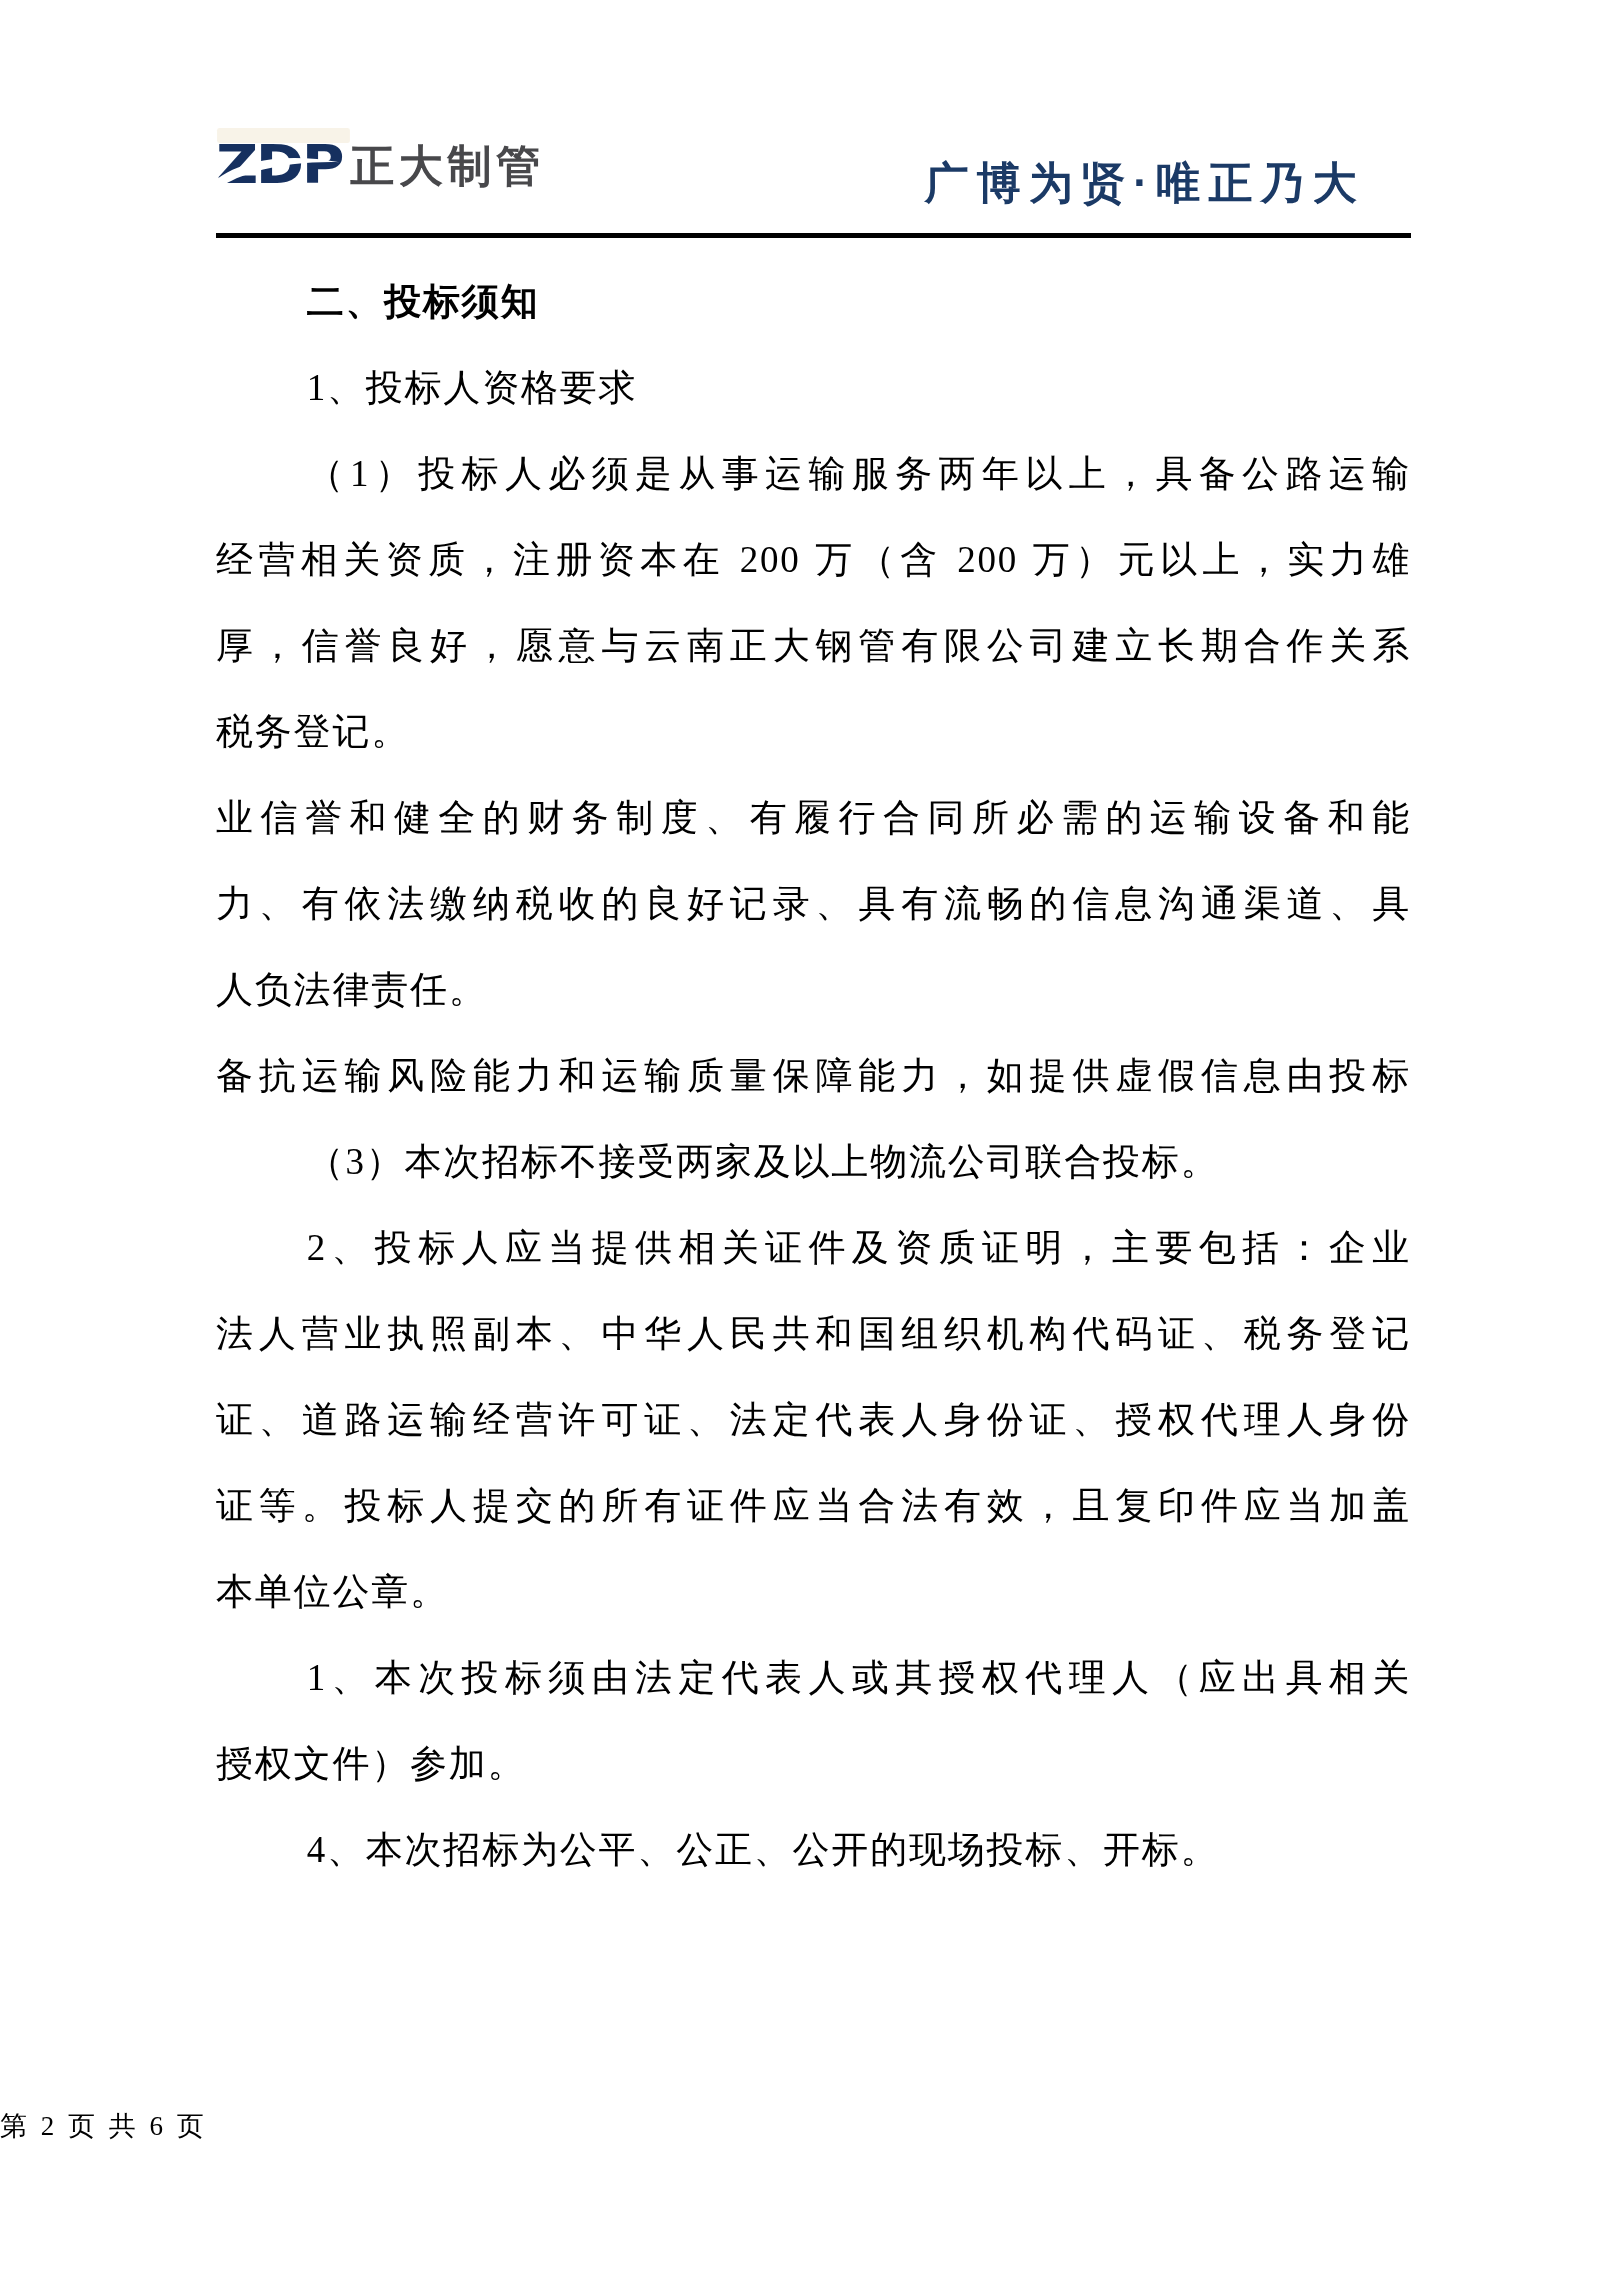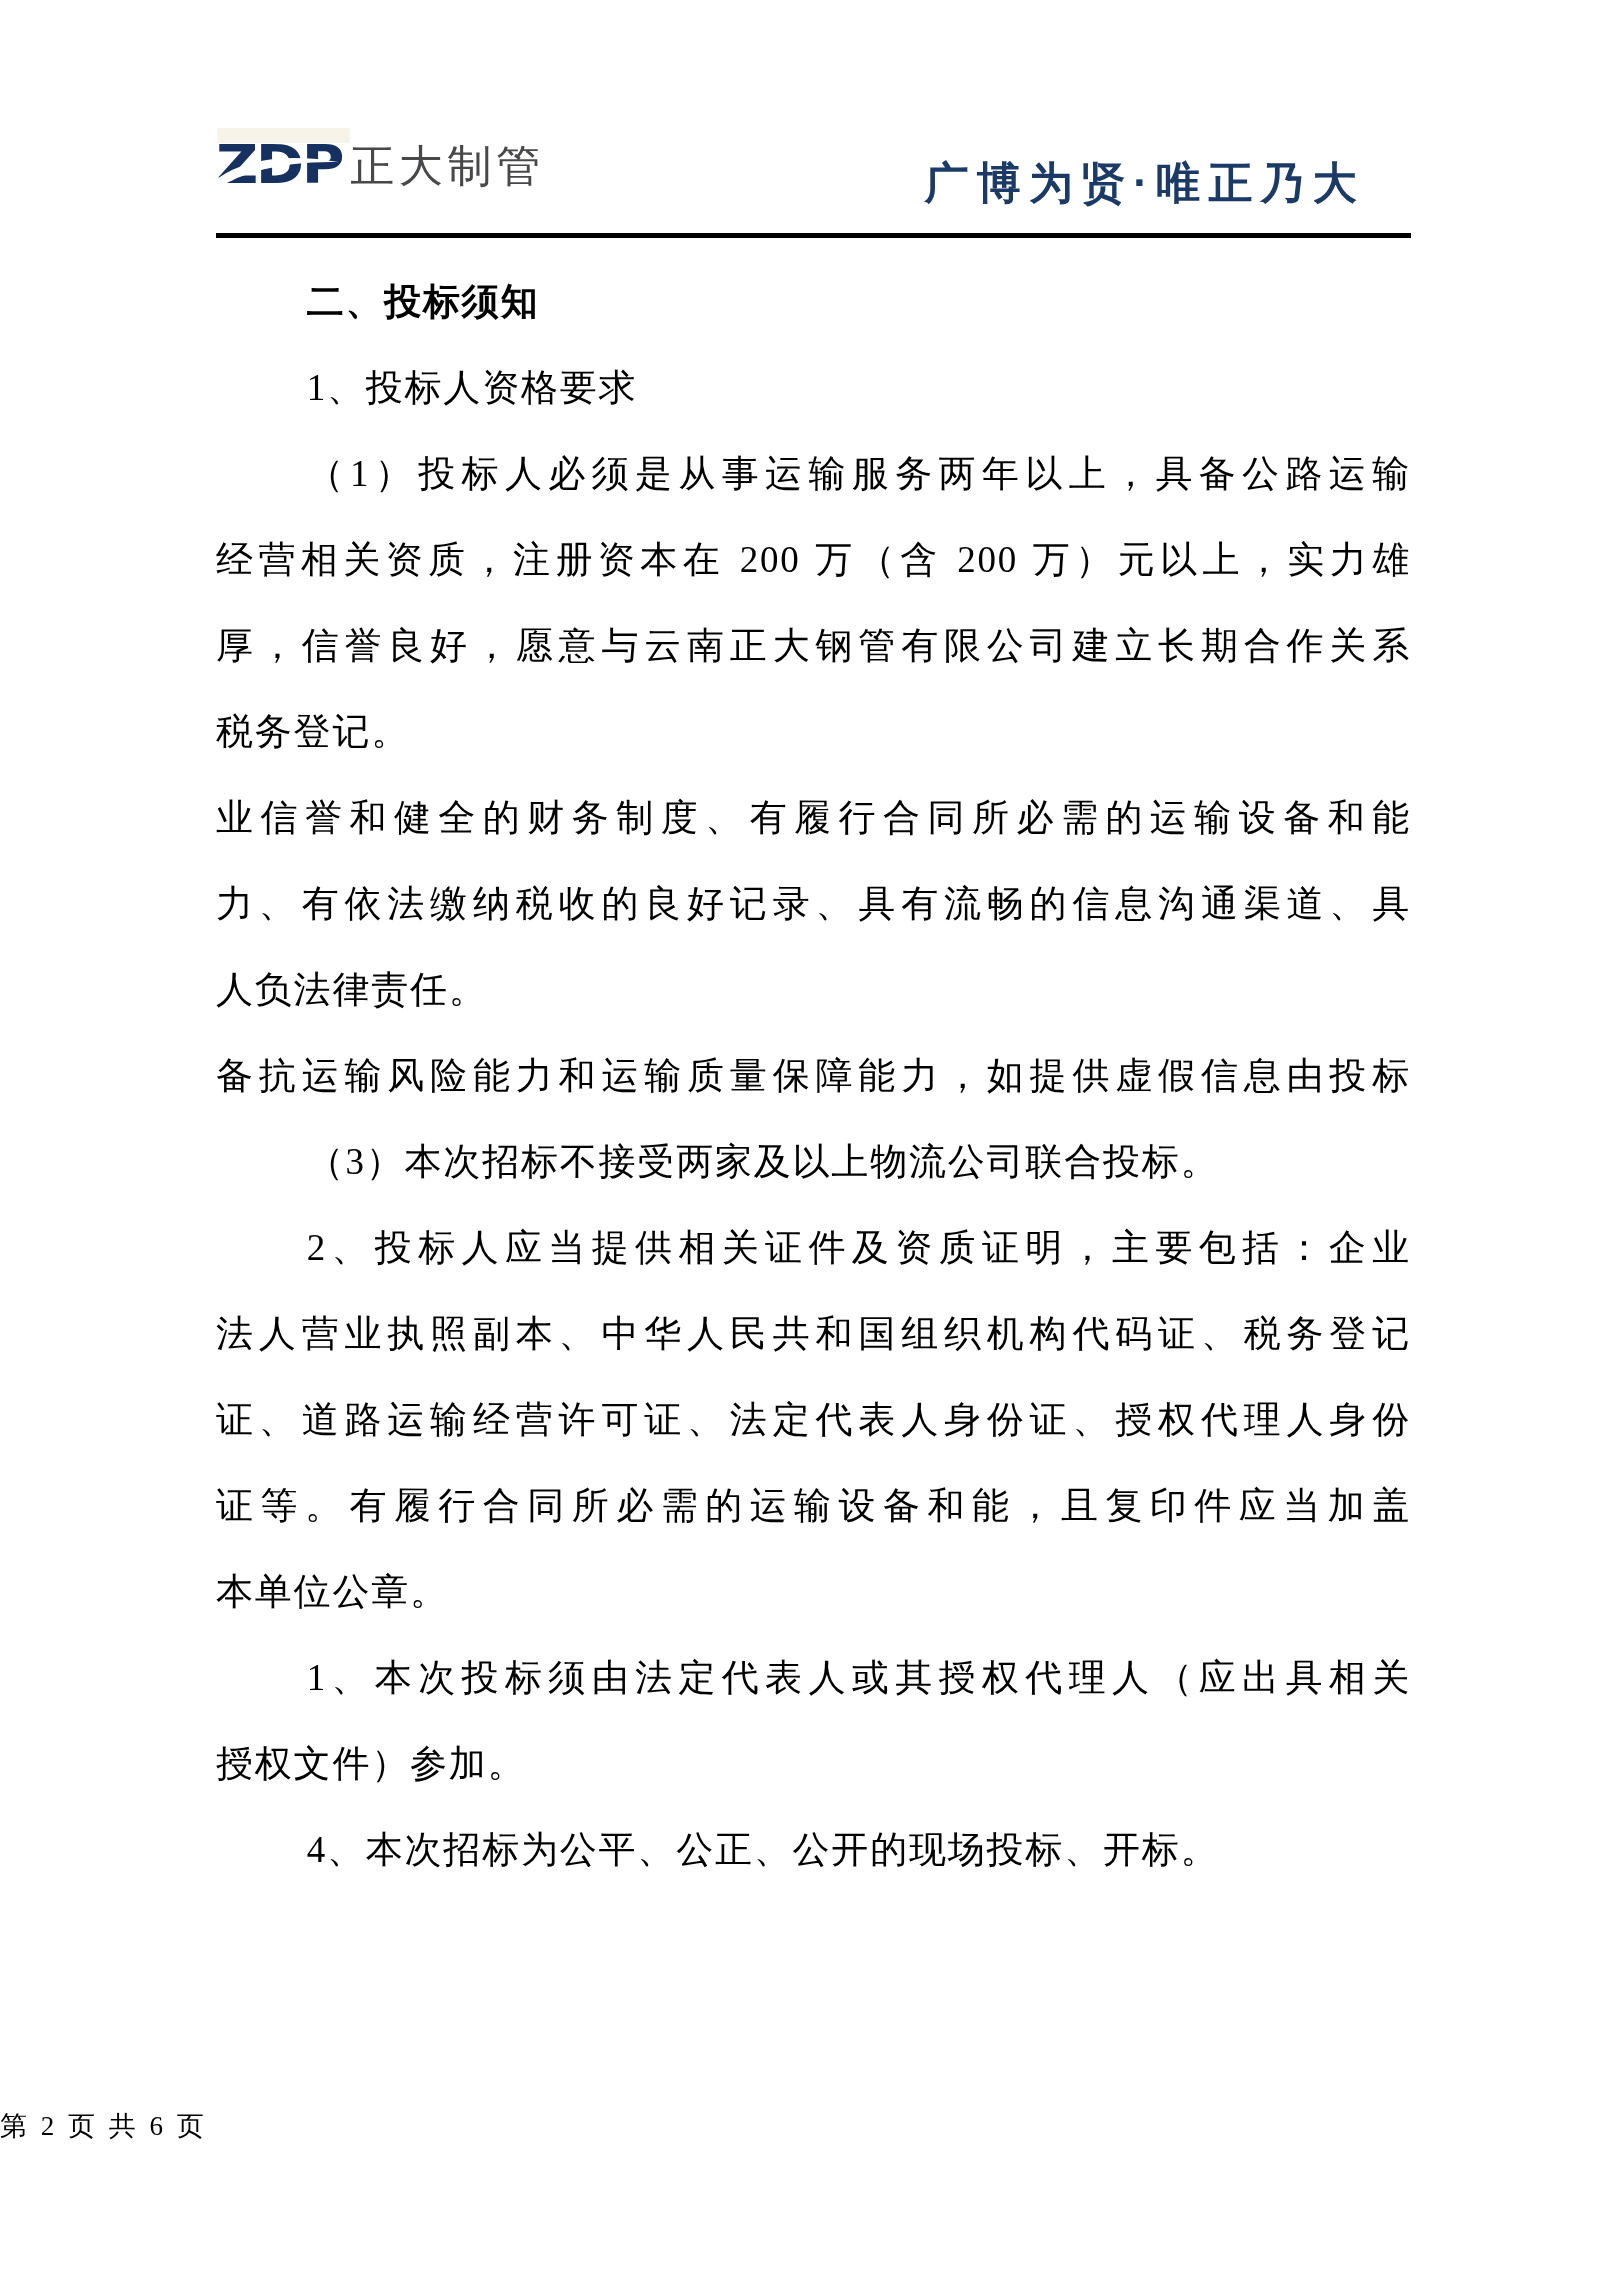--- a/index.html
+++ b/index.html
@@ -57,21 +57,21 @@
   .logo-zdp svg.swoosh {
     position: absolute;
     left: -3.5px;
     top: -5.8px;
     width: 108%;
     height: 125%;
     pointer-events: none;
   }
   .logo-cn {
     font-family: "DejaVu Sans", "Liberation Sans", sans-serif;
-    font-weight: 400;
+    font-weight: 700;
     font-size: 44px;
     line-height: 0.88;
     letter-spacing: 4.7px;
     color: #48484b;
   }
   .slogan {
     position: absolute;
     right: 46px;
     top: 161px;
     font-family: Liberation Sans, sans-serif;
@@ -160,21 +160,21 @@
     <div class="line fill">厚，信誉良好，愿意与云南正大钢管有限公司建立长期合作关系</div>
     <div class="line">税务登记。</div>
     <div class="line fill">业信誉和健全的财务制度、有履行合同所必需的运输设备和能</div>
     <div class="line fill">力、有依法缴纳税收的良好记录、具有流畅的信息沟通渠道、具</div>
     <div class="line">人负法律责任。</div>
     <div class="line fill">备抗运输风险能力和运输质量保障能力，如提供虚假信息由投标</div>
     <div class="line indent">（3）本次招标不接受两家及以上物流公司联合投标。</div>
     <div class="line indent fill">2、投标人应当提供相关证件及资质证明，主要包括：企业</div>
     <div class="line fill">法人营业执照副本、中华人民共和国组织机构代码证、税务登记</div>
     <div class="line fill">证、道路运输经营许可证、法定代表人身份证、授权代理人身份</div>
-    <div class="line fill">证等。有履行合同所必需的运输设备和能，且复印件应当加盖</div>
+    <div class="line fill">证等。投标人提交的所有证件应当合法有效，且复印件应当加盖</div>
     <div class="line">本单位公章。</div>
     <div class="line indent fill">1、本次投标须由法定代表人或其授权代理人（应出具相关</div>
     <div class="line">授权文件）参加。</div>
     <div class="line indent">4、本次招标为公平、公正、公开的现场投标、开标。</div>
   </div>
 
   <div class="footer">
     <span>第 2 页 共 6 页</span>
   </div>
 

